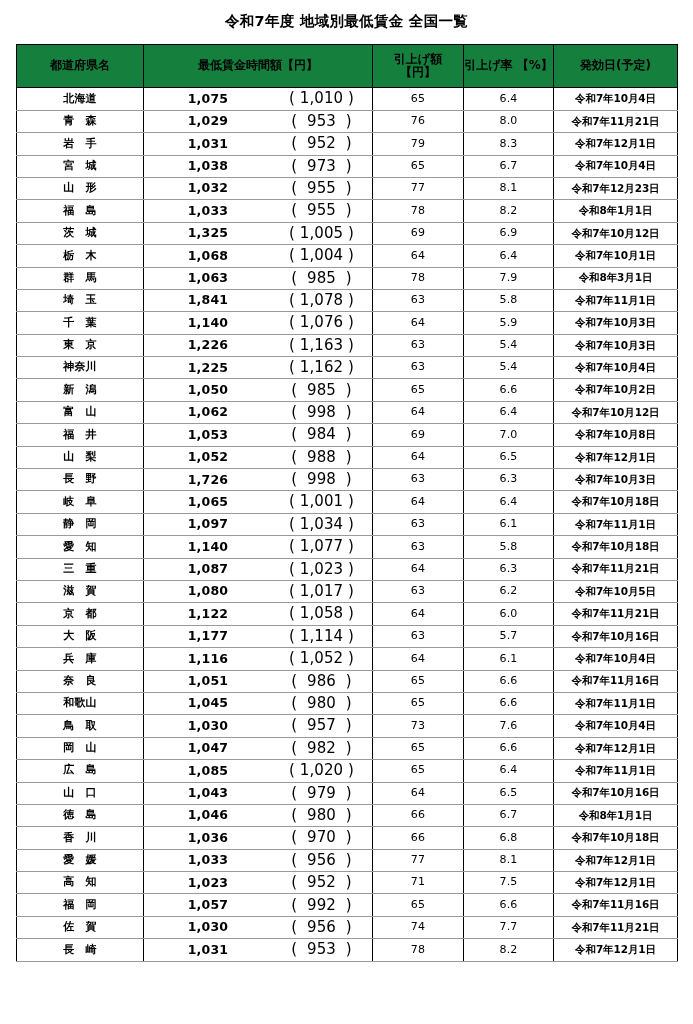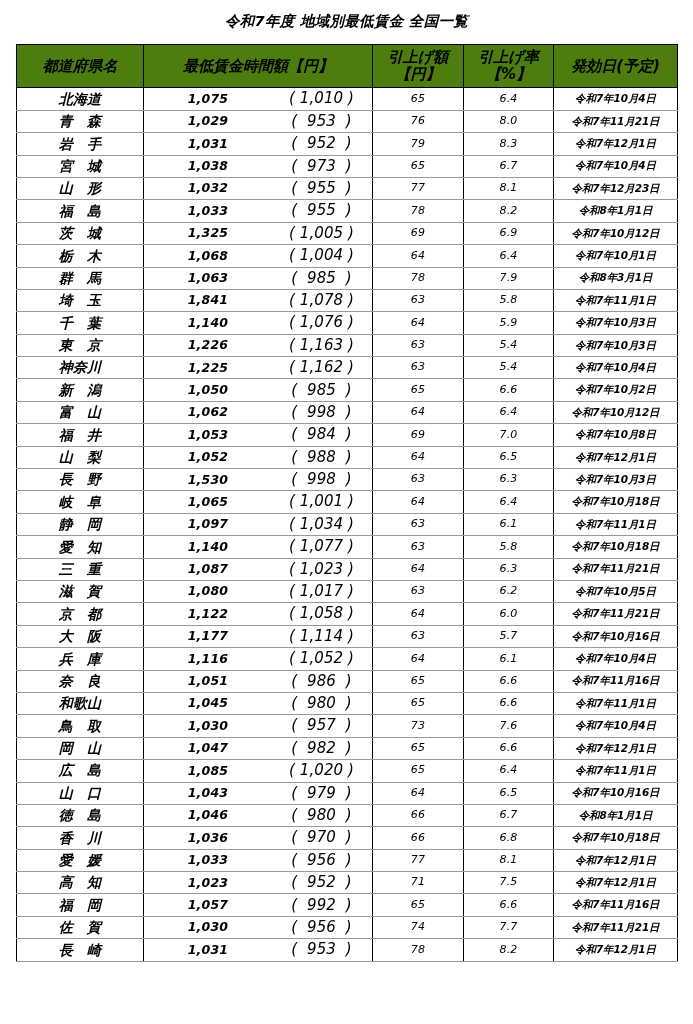--- a/index.html
+++ b/index.html
@@ -12,21 +12,20 @@
     height: 1024px;
     overflow: hidden;
     font-family: "DejaVu Sans", "Liberation Sans", sans-serif;
     color: #000000;
   }
   .page {
     position: relative;
     width: 693px;
     height: 774px;
     box-sizing: border-box;
-    font-style: italic;
   }
   .doc-title {
     text-align: center;
     font-size: 14.5px;
     font-weight: bold;
     letter-spacing: 0.3px;
     padding-top: 13px;
     padding-bottom: 0;
     line-height: 1.2;
   }
@@ -51,36 +50,36 @@
     border-right: 1.2px solid #000;
     border-top: 0.7px solid #9a9a9a;
     border-bottom: 0.7px solid #9a9a9a;
     text-align: center;
     vertical-align: middle;
     padding: 0;
     font-size: 11px;
     line-height: 1.15;
   }
   table.wage thead th {
-    background: #4d7c0f;
+    background: #15803d;
     font-weight: bold;
     height: 42px;
-    font-size: 15px;
+    font-size: 12px;
     border-top: 1.6px solid #000;
     border-bottom: 1.6px solid #000;
   }
   table.wage tbody tr td {
     height: 21.4px;
   }
   
   table.wage tbody tr.group-top td {
     border-top: 1.5px solid #000;
   }
   .pref {
-    font-size: 14px;
+    font-size: 11px;
     font-weight: bold;
     letter-spacing: 0.2px;
   }
   .wage-inner {
     display: flex;
     align-items: center;
     justify-content: flex-start;
     height: 21.4px;
     padding: 0;
   }
@@ -342,21 +341,21 @@
               </div>
             </td>
             <td><span class="num">64</span></td>
             <td><span class="num">6.5</span></td>
             <td><span class="date">令和7年12月1日</span></td>
           </tr>
           <tr>
             <td><span class="pref">長　野</span></td>
             <td>
               <div class="wage-inner">
-                <span class="wage-new">1,530</span>
+                <span class="wage-new">1,726</span>
                 <span class="wage-old">(  998  )</span>
               </div>
             </td>
             <td><span class="num">63</span></td>
             <td><span class="num">6.3</span></td>
             <td><span class="date">令和7年10月3日</span></td>
           </tr>
           <tr class="group-top">
             <td><span class="pref">岐　阜</span></td>
             <td>

